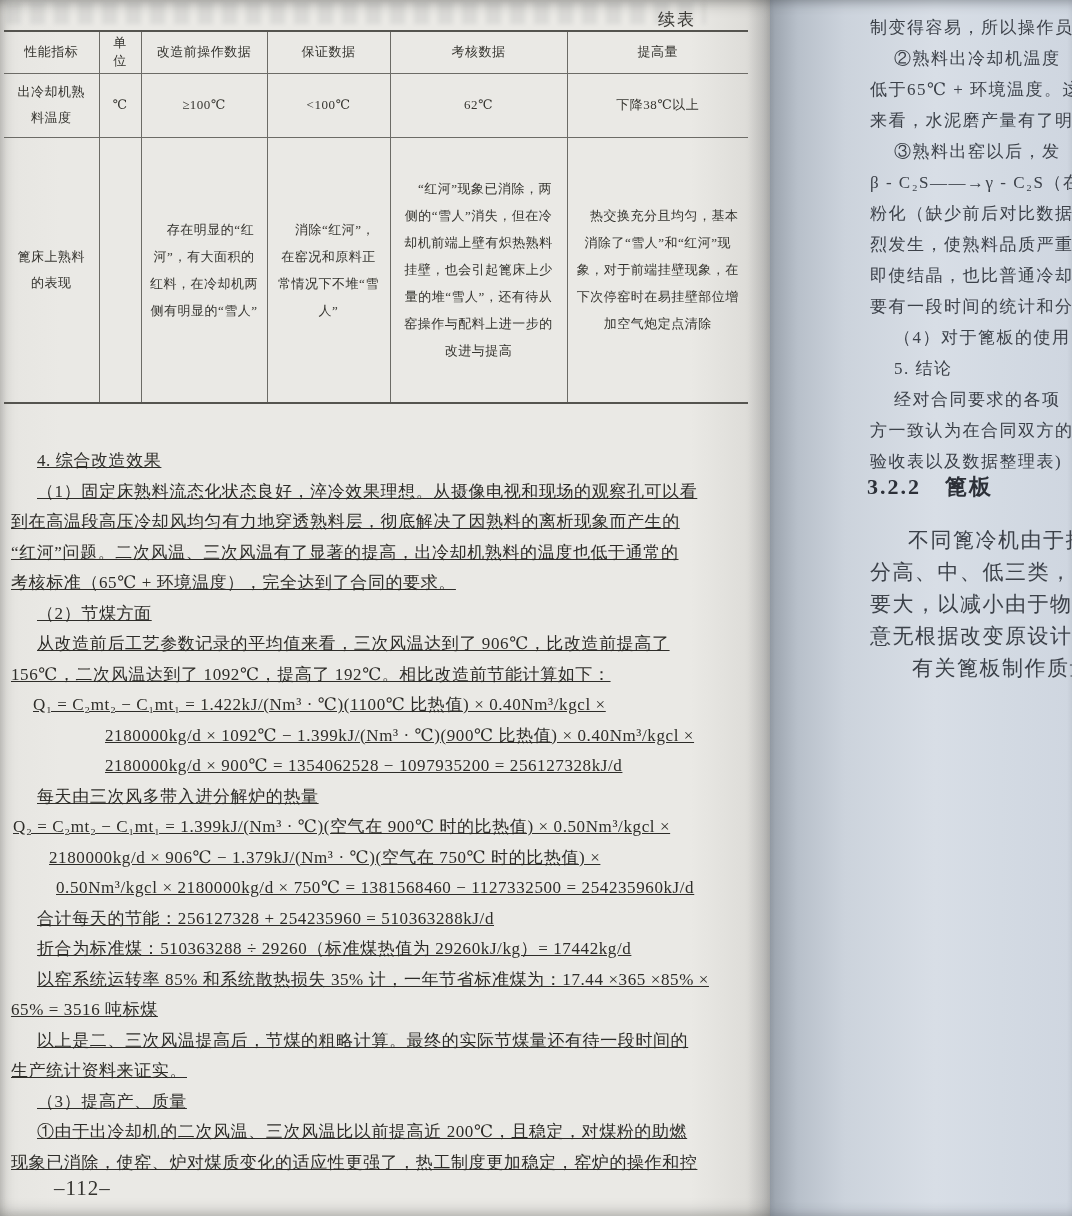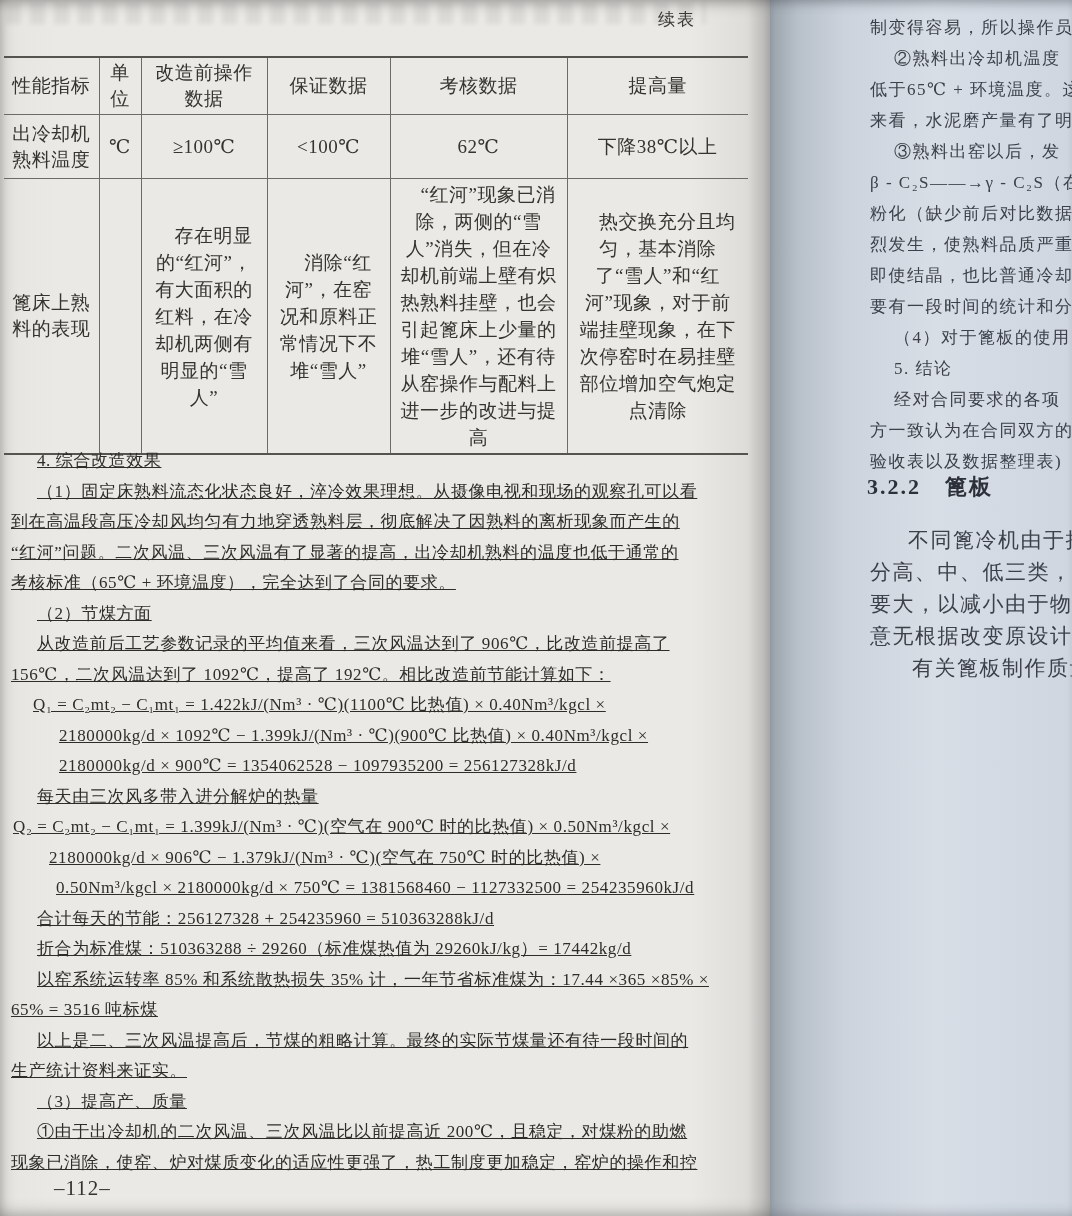--- a/index.html
+++ b/index.html
@@ -25,24 +25,24 @@
     position:absolute;left:6px;top:2px;width:700px;height:22px;
     background:repeating-linear-gradient(90deg,rgba(100,104,108,.14) 0 15px,rgba(0,0,0,0) 15px 24px);
     filter:blur(2px);opacity:.8;
   }
   .cont-label{
     position:absolute;left:658px;top:8px;
     font-size:17px;letter-spacing:2px;color:#3a3935;
   }
   
   table.perf{
-    position:absolute;left:4px;top:56px;width:744px;
+    position:absolute;left:4px;top:30px;width:744px;
     border-collapse:collapse;table-layout:fixed;
     border-top:2px solid #55544f;border-bottom:2px solid #55544f;
-    font-size:19px;color:#35342f;
+    font-size:13px;color:#35342f;
   }
   table.perf th,table.perf td{
     border-left:1px solid #6c6b66;
     padding:2px 8px;vertical-align:middle;text-align:center;
     font-weight:normal;letter-spacing:.5px;
   }
   table.perf th:first-child,table.perf td:first-child{border-left:none;}
   table.perf thead tr{height:42px;}
   table.perf thead th{border-bottom:1px solid #6c6b66;}
   table.perf tbody tr.r1{height:64px;}
@@ -54,21 +54,21 @@
   td.ctr-narrow{padding:2px 13px;line-height:26px;}
   
   .body-text{
     position:absolute;left:0;top:446px;width:762px;
     font-size:17px;line-height:30.5px;letter-spacing:.6px;color:#2e2d29;text-decoration:underline;
   }
   .body-text .ln{white-space:nowrap;}
   .i0{padding-left:11px;}
   .i1{padding-left:37px;}
   .qa{padding-left:33px;}
-  .qb{padding-left:59px;}
+  .qb{padding-left:59px;margin-left:46px;}
   .qc{padding-left:13px;}
   .qd{padding-left:49px;}
   .qe{padding-left:56px;}
   .page-number{
     position:absolute;left:54px;top:1176px;
     font-size:21px;letter-spacing:1px;color:#34332f;
   }
   
   .gutter{
     position:absolute;left:748px;top:0;width:70px;height:1216px;pointer-events:none;

